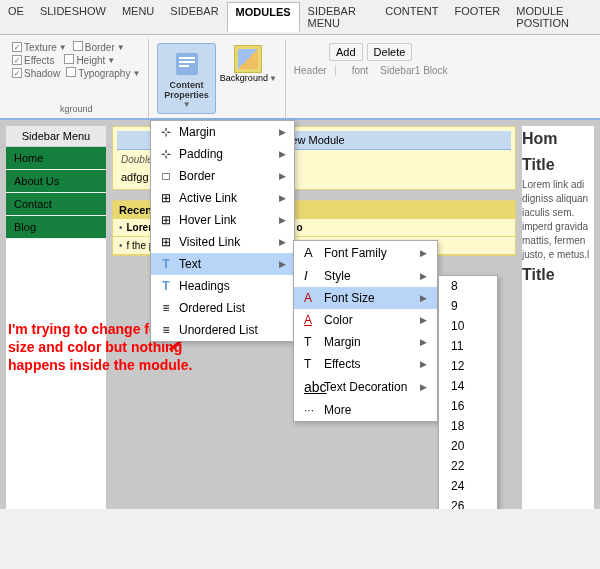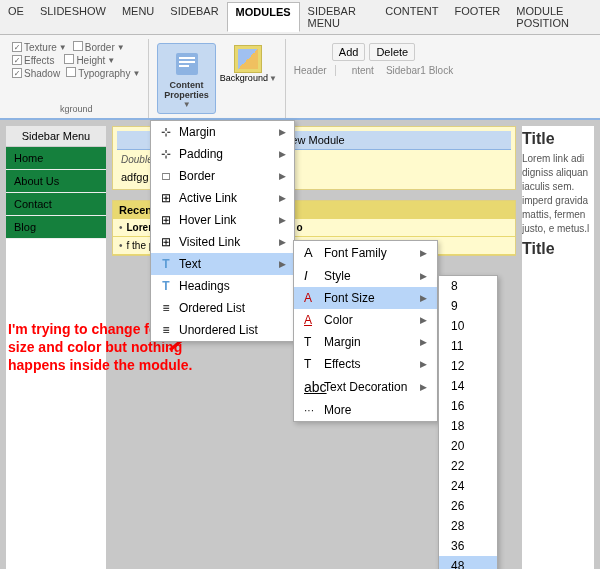--- a/index.html
+++ b/index.html
@@ -263,21 +263,21 @@
       gap: 4px;
     }
 
     .bullet { color: #555; }
     .lorem-bold { font-weight: bold; }
     .read-link { color: blue; text-decoration: underline; cursor: pointer; }
   </style>
 </head>
 <body>
 
-<div style="width:600px; height:569px; overflow:hidden; position:relative;">
+<div style="width:600px; height:509px; overflow:hidden; position:relative;">
 
   <div class="nav-bar">
     <div class="nav-item">OE</div>
     <div class="nav-item">SLIDESHOW</div>
     <div class="nav-item">MENU</div>
     <div class="nav-item">SIDEBAR</div>
     <div class="nav-item active">MODULES</div>
     <div class="nav-item">SIDEBAR MENU</div>
     <div class="nav-item">CONTENT</div>
     <div class="nav-item">FOOTER</div>
@@ -347,21 +347,21 @@
       </div>
     </div>
 
     <div style="display:flex; flex-direction:column; padding:4px 8px; font-size:11px; gap:4px; border-left:1px solid #ccc;">
       <div style="display:flex; gap:4px;justify-content:center;">
         <button class="add-btn">Add</button>
         <button class="delete-btn">Delete</button>
       </div>
       <div style="font-size:10px; color:#888; display:flex; gap:12px;">
         <span class="section-label">Header</span>
-        <span>ntent</span>
+        <span>font</span>
         <span>Sidebar1 Block</span>
       </div>
     </div>
   </div>
 
   <div style="display:flex; flex:1; height:480px; background:#c8c8c8; padding:6px; gap:6px; position:relative;">
 
     <div style="width:100px; background:white; flex-shrink:0;">
       <div class="sidebar-title">Sidebar Menu</div>
       <div class="sidebar-menu-item">Home</div>
@@ -387,20 +387,21 @@
           </span>
         </div>
         <div class="recent-item">
           <span class="bullet">•</span>
           <span>f the printing and typesetting industry. Lorem Ipsum has been the.<span class="read-link">read</span></span>
         </div>
       </div>
     </div>
 
     <div style="width:72px; display:flex; flex-direction:column; background:white; overflow:hidden;">
+      <div class="right-title">Hom</div>
       <div class="right-title">Title</div>
       <div class="right-body">Lorem link adi digniss aliquan iaculis sem. imperd gravida mattis, fermen justo, e metus.l</div>
       <div class="right-title">Title</div>
     </div>
 
     <div style="position:absolute; left:8px; top:200px; width:190px; z-index:50;">
       <div class="annotation-text">I'm trying to change font  size and color but nothing happens inside the module.</div>
     </div>
 
     <svg style="position:absolute; left:160px; top:140px; z-index:50;" width="120" height="100" viewBox="0 0 120 100">

